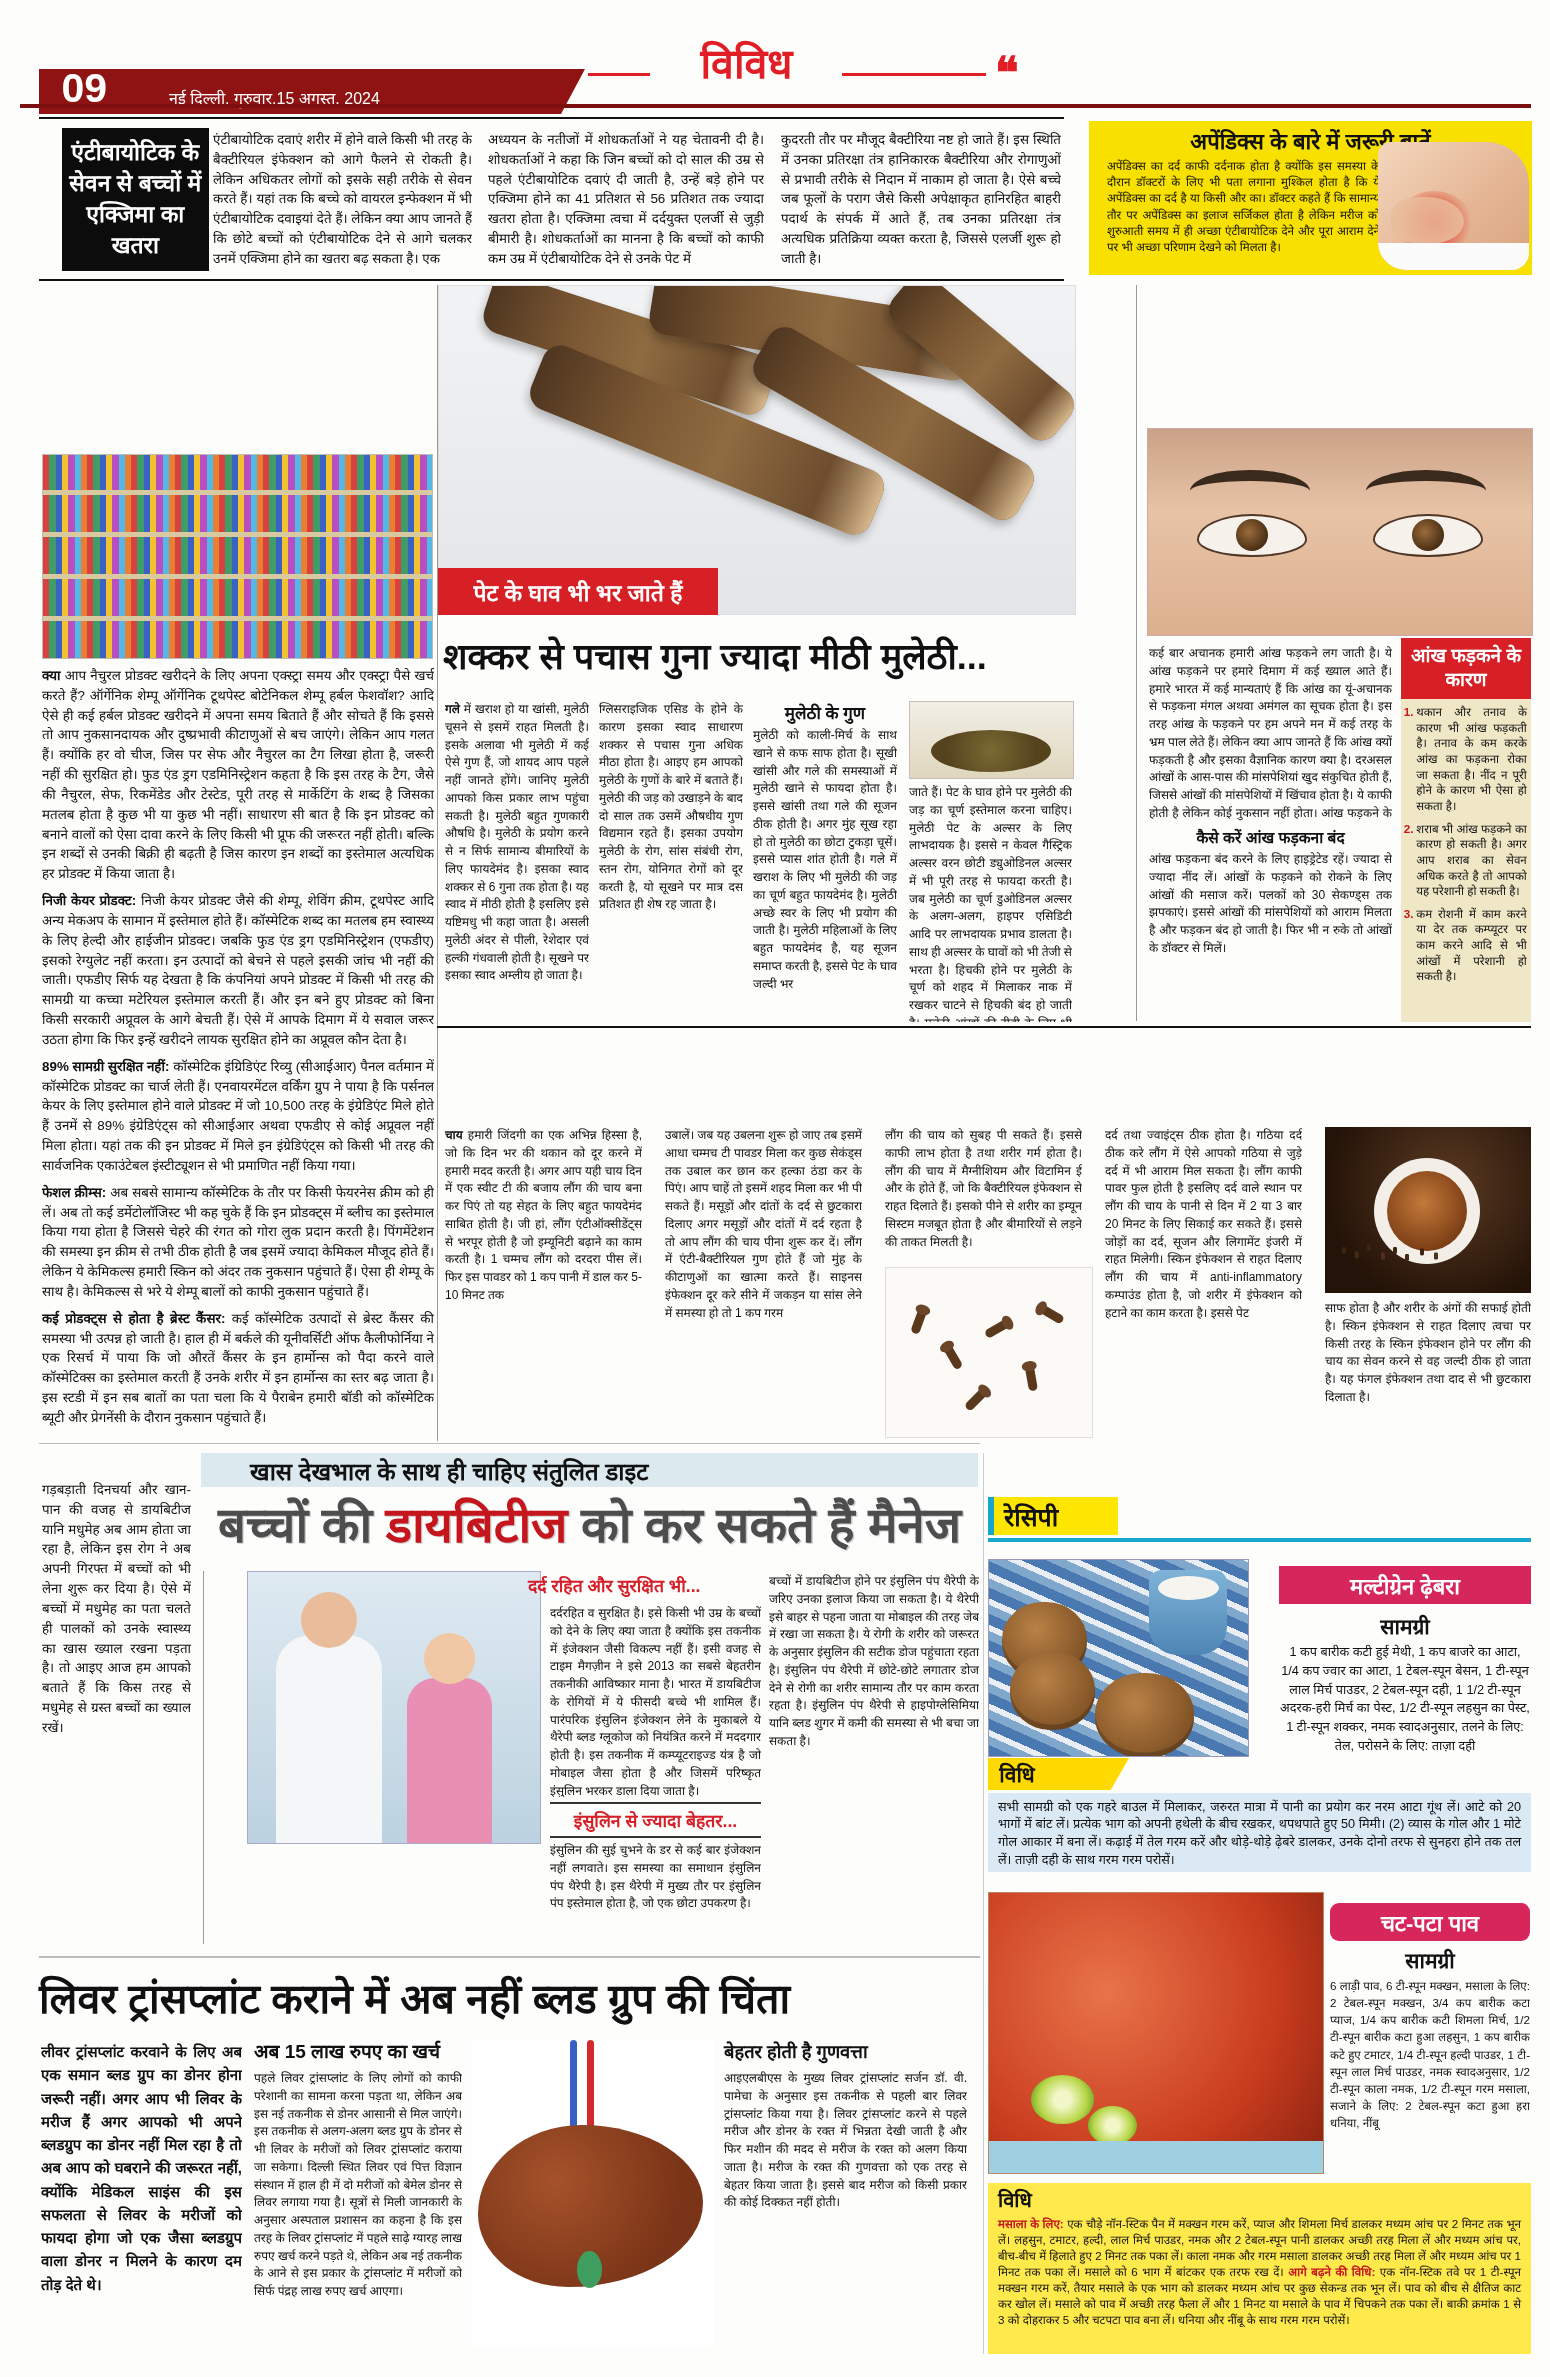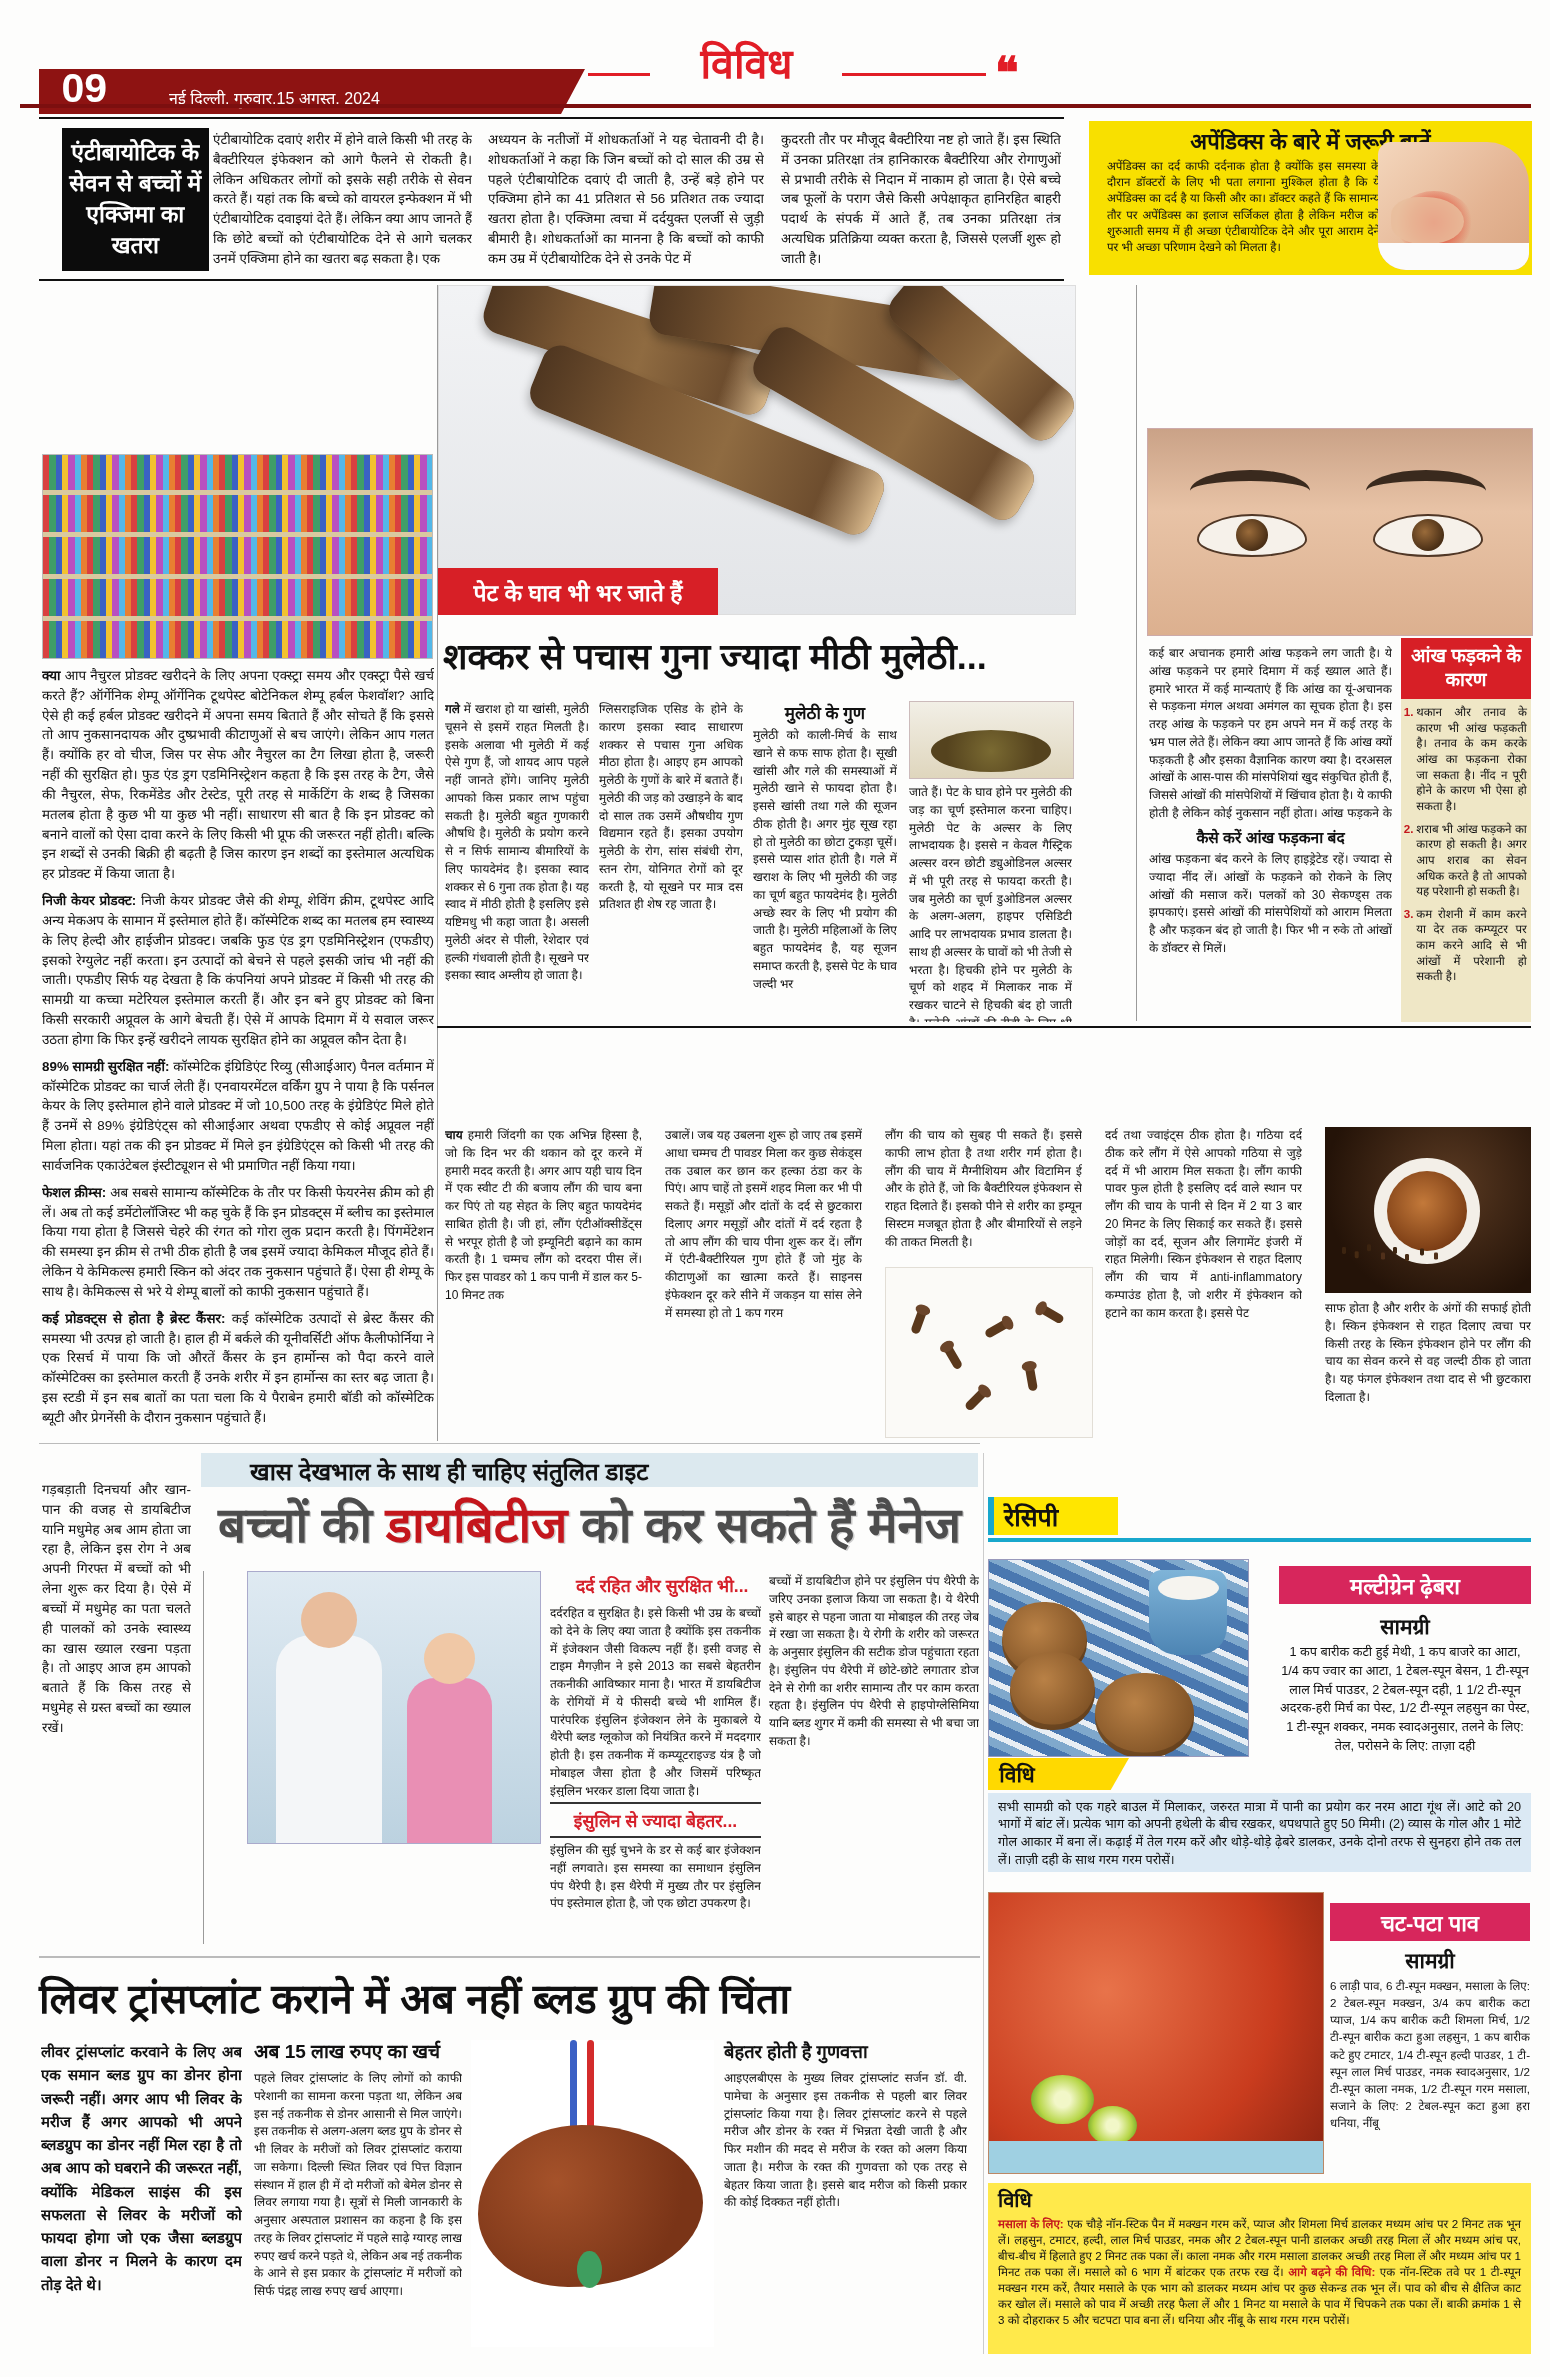--- a/index.html
+++ b/index.html
@@ -248,21 +248,21 @@
     <span>बच्चों की </span><span class="red">डायबिटीज</span><span> को कर सकते हैं मैनेज</span>
   </div>
   <div class="tcol" style="left:42px;top:1480px;width:149px;height:465px;font-size:13.4px;">गड़बड़ाती दिनचर्या और खान-पान की वजह से डायबिटीज यानि मधुमेह अब आम होता जा रहा है, लेकिन इस रोग ने अब अपनी गिरफ्त में बच्चों को भी लेना शुरू कर दिया है। ऐसे में बच्चों में मधुमेह का पता चलते ही पालकों को उनके स्वास्थ्य का खास ख्याल रखना पड़ता है। तो आइए आज हम आपको बताते हैं कि किस तरह से मधुमेह से ग्रस्त बच्चों का ख्याल रखें।</div>
   <div class="vline" style="left:203px;top:1571px;height:373px;"></div>
   <div class="doc-photo">
     <div class="doc"></div>
     <div class="doc-head"></div>
     <div class="kid"></div>
     <div class="kid-head"></div>
   </div>
-  <div class="abs subhead-red" style="left:576px;top:1573px;width:211px;">दर्द रहित और सुरक्षित भी...</div>
+  <div class="abs subhead-red" style="left:528px;top:1573px;width:211px;">दर्द रहित और सुरक्षित भी...</div>
   <div class="tcol" style="left:550px;top:1605px;width:211px;height:192px;font-size:12px;">दर्दरहित व सुरक्षित है। इसे किसी भी उम्र के बच्चों को देने के लिए क्या जाता है क्योंकि इस तकनीक में इंजेक्शन जैसी विकल्प नहीं हैं। इसी वजह से टाइम मैगज़ीन ने इसे 2013 का सबसे बेहतरीन तकनीकी आविष्कार माना है। भारत में डायबिटीज के रोगियों में ये फीसदी बच्चे भी शामिल हैं। पारंपरिक इंसुलिन इंजेक्शन लेने के मुकाबले ये थैरेपी ब्लड ग्लूकोज को नियंत्रित करने में मददगार होती है। इस तकनीक में कम्प्यूटराइज्ड यंत्र है जो मोबाइल जैसा होता है और जिसमें परिष्कृत इंसुलिन भरकर डाला दिया जाता है।</div>
   <div class="sub2-box">
     <span class="subhead-red">इंसुलिन से ज्यादा बेहतर...</span>
   </div>
   <div class="tcol" style="left:550px;top:1842px;width:211px;height:102px;font-size:12px;">इंसुलिन की सुई चुभने के डर से कई बार इंजेक्शन नहीं लगवाते। इस समस्या का समाधान इंसुलिन पंप थैरेपी है। इस थैरेपी में मुख्य तौर पर इंसुलिन पंप इस्तेमाल होता है, जो एक छोटा उपकरण है।</div>
   <div class="tcol" style="left:769px;top:1573px;width:210px;height:372px;font-size:12px;">बच्चों में डायबिटीज होने पर इंसुलिन पंप थैरेपी के जरिए उनका इलाज किया जा सकता है। ये थैरेपी इसे बाहर से पहना जाता या मोबाइल की तरह जेब में रखा जा सकता है। ये रोगी के शरीर को जरूरत के अनुसार इंसुलिन की सटीक डोज पहुंचाता रहता है। इंसुलिन पंप थैरेपी में छोटे-छोटे लगातार डोज देने से रोगी का शरीर सामान्य तौर पर काम करता रहता है। इंसुलिन पंप थैरेपी से हाइपोग्लेसिमिया यानि ब्लड शुगर में कमी की समस्या से भी बचा जा सकता है।</div>
 
   <div class="vline" style="left:983px;top:1453px;height:901px;background:#ccc;"></div>
   <div class="recipe-label">
     <span>रेसिपी</span>
@@ -283,21 +283,21 @@
   <div class="r-sub" style="left:1279px;top:1612px;width:252px;">सामग्री</div>
   <div class="tcol" style="left:1279px;top:1643px;width:252px;height:111px;font-size:12.7px;text-align:center;">1 कप बारीक कटी हुई मेथी, 1 कप बाजरे का आटा, 1/4 कप ज्वार का आटा, 1 टेबल-स्पून बेसन, 1 टी-स्पून लाल मिर्च पाउडर, 2 टेबल-स्पून दही, 1 1/2 टी-स्पून अदरक-हरी मिर्च का पेस्ट, 1/2 टी-स्पून लहसुन का पेस्ट, 1 टी-स्पून शक्कर, नमक स्वादअनुसार, तलने के लिए: तेल, परोसने के लिए: ताज़ा दही</div>
   <div class="method-label">विधि</div>
   <div class="method-box">सभी सामग्री को एक गहरे बाउल में मिलाकर, जरुरत मात्रा में पानी का प्रयोग कर नरम आटा गूंथ लें। आटे को 20 भागों में बांट लें। प्रत्येक भाग को अपनी हथेली के बीच रखकर, थपथपाते हुए 50 मिमी। (2) व्यास के गोल और 1 मोटे गोल आकार में बना लें। कढ़ाई में तेल गरम करें और थोड़े-थोड़े ढ़ेबरे डालकर, उनके दोनो तरफ से सुनहरा होने तक तल लें। ताज़ी दही के साथ गरम गरम परोसें।</div>
 
   <div class="r2-photo">
     <div class="lime" style="left:42px;bottom:49px;"></div>
     <div class="lime" style="left:99px;bottom:28px;width:49px;height:39px;"></div>
     <div class="plate"></div>
   </div>
-  <div class="r-hdr" style="left:1330px;top:1903px;width:200px;">
+  <div class="r-hdr" style="left:1330px;top:1903px;width:200px;border-radius:9px;">
     <span>चट-पटा पाव</span>
   </div>
   <div class="r-sub" style="left:1330px;top:1946px;width:200px;">सामग्री</div>
   <div class="tcol" style="left:1330px;top:1977px;width:200px;height:199px;font-size:11.6px;">6 लाड़ी पाव, 6 टी-स्पून मक्खन, मसाला के लिए: 2 टेबल-स्पून मक्खन, 3/4 कप बारीक कटा प्याज, 1/4 कप बारीक कटी शिमला मिर्च, 1/2 टी-स्पून बारीक कटा हुआ लहसुन, 1 कप बारीक कटे हुए टमाटर, 1/4 टी-स्पून हल्दी पाउडर, 1 टी-स्पून लाल मिर्च पाउडर, नमक स्वादअनुसार, 1/2 टी-स्पून काला नमक, 1/2 टी-स्पून गरम मसाला, सजाने के लिए: 2 टेबल-स्पून कटा हुआ हरा धनिया, नींबू</div>
   <div class="method2-box">
     <span class="vlabel">विधि</span>
     <b class="red">मसाला के लिए: </b><span>एक चौड़े नॉन-स्टिक पैन में मक्खन गरम करें, प्याज और शिमला मिर्च डालकर मध्यम आंच पर 2 मिनट तक भून लें। लहसुन, टमाटर, हल्दी, लाल मिर्च पाउडर, नमक और 2 टेबल-स्पून पानी डालकर अच्छी तरह मिला लें और मध्यम आंच पर, बीच-बीच में हिलाते हुए 2 मिनट तक पका लें। काला नमक और गरम मसाला डालकर अच्छी तरह मिला लें और मध्यम आंच पर 1 मिनट तक पका लें। मसाले को 6 भाग में बांटकर एक तरफ रख दें। </span>
     <b class="red">आगे बढ़ने की विधि: </b><span>एक नॉन-स्टिक तवे पर 1 टी-स्पून मक्खन गरम करें, तैयार मसाले के एक भाग को डालकर मध्यम आंच पर कुछ सेकन्ड तक भून लें। पाव को बीच से क्षैतिज काट कर खोल लें। मसाले को पाव में अच्छी तरह फैला लें और 1 मिनट या मसाले के पाव में चिपकने तक पका लें। बाकी क्रमांक 1 से 3 को दोहराकर 5 और चटपटा पाव बना लें। धनिया और नींबू के साथ गरम गरम परोसें।</span>
   </div>
 

